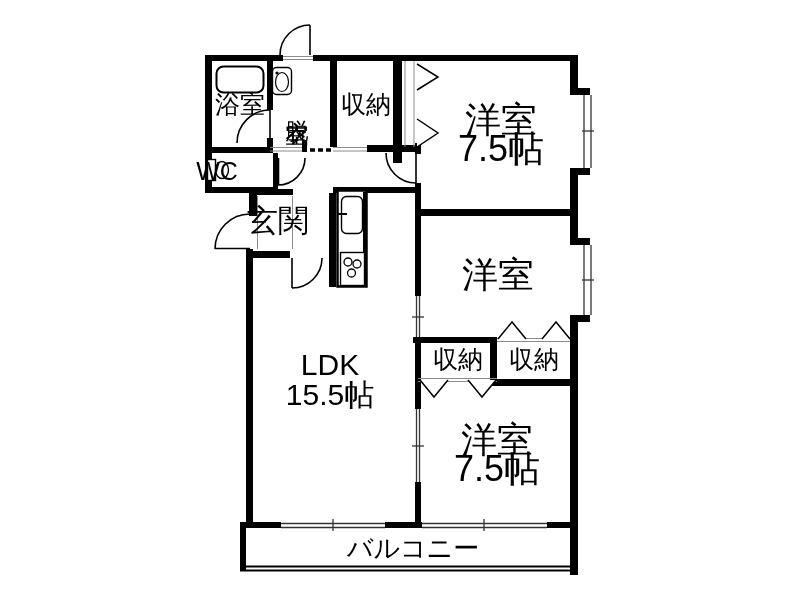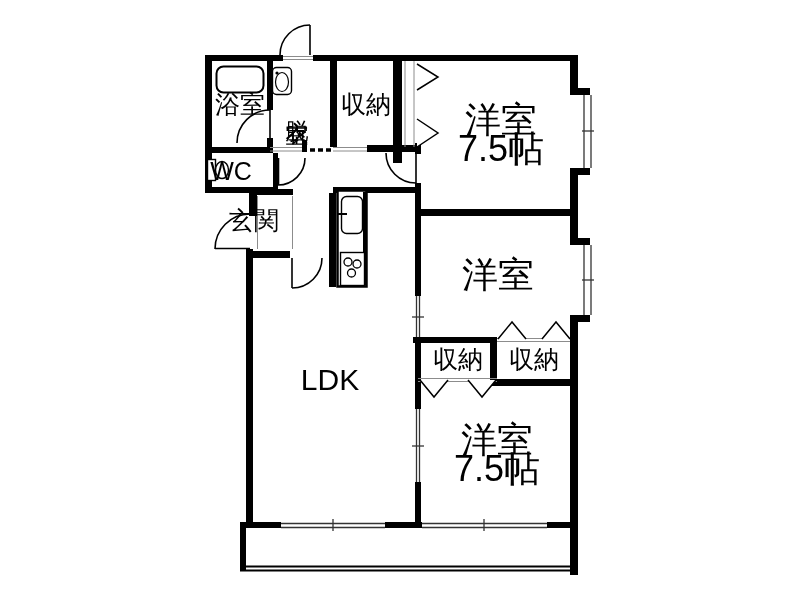--- a/index.html
+++ b/index.html
@@ -4,22 +4,22 @@
 <style>
   html,body{margin:0;padding:0;background:#ffffff;}
   #plan{position:relative;width:800px;height:600px;background:#ffffff;overflow:hidden;
         font-family:"Liberation Sans", sans-serif;}
   #plan svg{position:absolute;left:0;top:0;}
   .label{position:absolute;transform:translate(-50%,-50%);color:#000;text-align:center;
          white-space:nowrap;line-height:1.0;font-family:"Liberation Sans", sans-serif;}
   .lbl-bath{left:240px;top:104px;font-size:25px;}
   .lbl-dress{left:297px;top:103px;font-size:23px;writing-mode:vertical-rl;text-orientation:upright;letter-spacing:1px;}
   .lbl-storage-top{left:366px;top:104px;font-size:25px;}
-  .lbl-wc{left:231px;top:171px;font-size:25px;}
-  .lbl-entrance{left:254px;top:220px;font-size:25px;text-align:center;}
+  .lbl-wc{left:217px;top:171px;font-size:25px;}
+  .lbl-entrance{left:278px;top:220px;font-size:31px;text-align:center;}
   .two-line{line-height:29px;font-size:36px;}
   .lbl-west-top{left:501px;top:134px;}
   .lbl-west-mid{left:498px;top:274px;}
   .lbl-ldk{left:330px;top:380px;font-size:30px;line-height:30px;}
   .lbl-west-btm{left:497px;top:454px;}
   .lbl-storage-left{left:458px;top:359px;font-size:25px;}
   .lbl-storage-right{left:534px;top:359px;font-size:25px;}
   .lbl-balcony{left:413px;top:548px;font-size:26px;}
 </style>
 </head>
@@ -217,20 +217,22 @@
 
   <div class="label two-line lbl-west-mid">
     <div>洋室</div>
   </div>
 
   <div class="label lbl-storage-left">収納</div>
   <div class="label lbl-storage-right">収納</div>
 
   <div class="label lbl-ldk">
     <div>LDK</div>
+    <div>15.5帖</div>
   </div>
 
   <div class="label two-line lbl-west-btm">
     <div>洋室</div>
     <div>7.5帖</div>
   </div>
 
+  <div class="label lbl-balcony">バルコニー</div>
 </div>
 
 </body></html>

